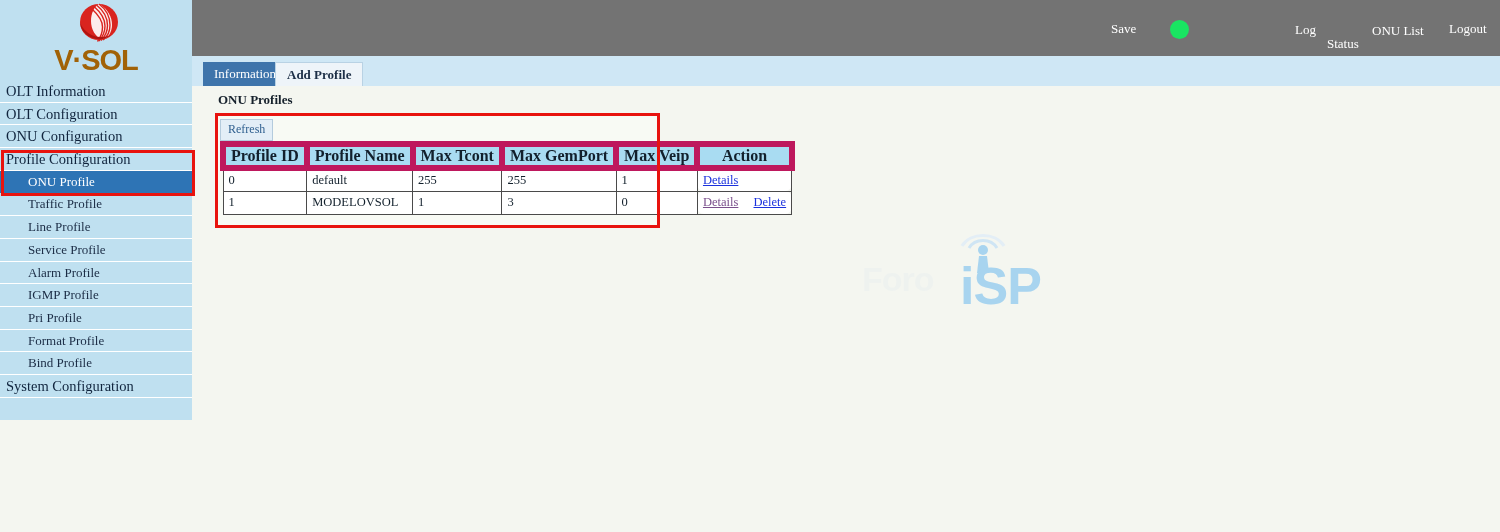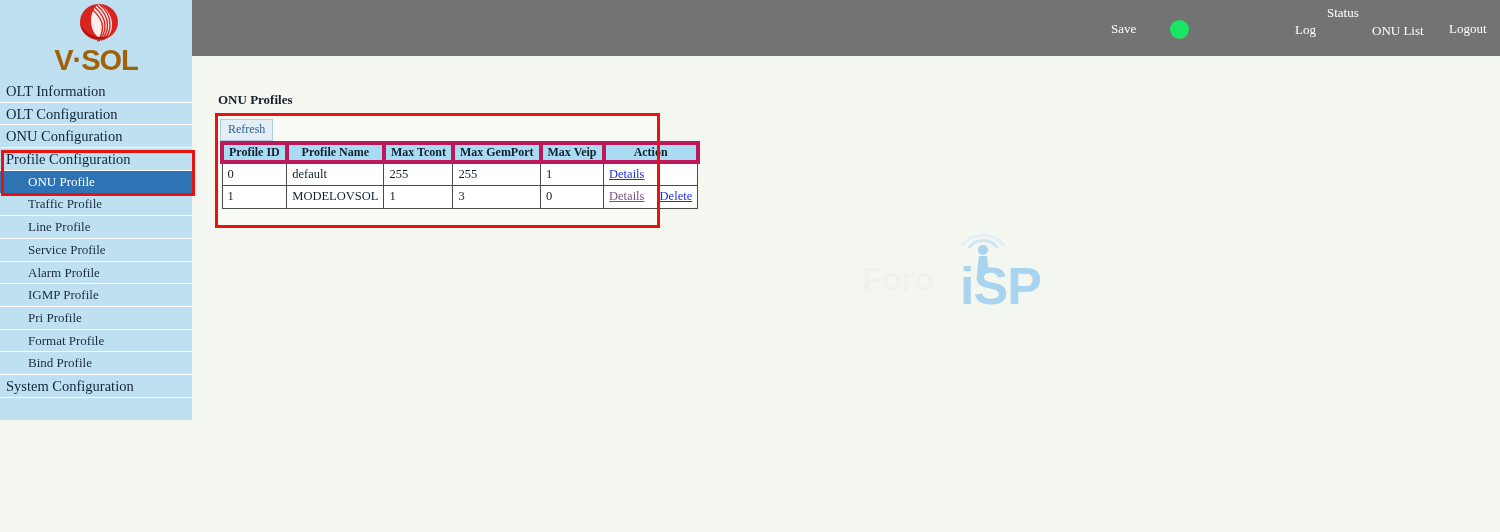--- a/index.html
+++ b/index.html
@@ -94,21 +94,21 @@
   .top-link {
     position: absolute;
     color: #ffffff;
     font-size: 13px;
     font-family: "Liberation Serif", serif;
     cursor: pointer;
     white-space: nowrap;
   }
   #save-link   { left: 919px; top: 21px; }
   #log-link    { left: 1103px; top: 22px; }
-  #status-link { left: 1135px; top: 5px; }
+  #status-link { left: 1135px; top: 36px; }
   #onulist-link{ left: 1180px; top: 23px; }
   #logout-link { left: 1257px; top: 21px; }
   #status-dot {
     position: absolute;
     left: 978px; top: 20px;
     width: 19px; height: 19px;
     border-radius: 50%;
     background: #19e562;
   }
 
@@ -192,26 +192,26 @@
 
   #profiles-table {
     position: absolute;
     left: 2px; top: 25px;
     border-collapse: collapse;
     font-size: 12.5px;
     color: #12202c;
   }
   #profiles-table th {
     background: #a9dcf2;
-    border: 4px solid #be185d;
+    border: 6px solid #be185d;
     font-weight: bold;
     height: 19px;
     text-align: center;
     padding: 0 5px;
-    font-size: 12px;
+    font-size: 16px;
     white-space: nowrap;
   }
   #profiles-table td {
     background: #ffffff;
     border: 1px solid #4a4a4a;
     height: 23px;
     padding: 0 5px;
     white-space: nowrap;
     font-size: 12.5px;
   }
@@ -301,20 +301,24 @@
 
   <div id="topbar">
     <span class="top-link" id="save-link">Save</span>
     <span id="status-dot"></span>
     <span class="top-link" id="log-link">Log</span>
     <span class="top-link" id="status-link">Status</span>
     <span class="top-link" id="onulist-link">ONU List</span>
     <span class="top-link" id="logout-link">Logout</span>
   </div>
 
+  <div id="tabstrip">
+    <div class="tab active">Information</div>
+    <div class="tab inactive">Add Profile</div>
+  </div>
 
   <div id="content">
 
     <div id="section-title">ONU Profiles</div>
 
     <div id="table-panel">
 
       <button id="refresh-button">Refresh</button>
 
       <table id="profiles-table">

